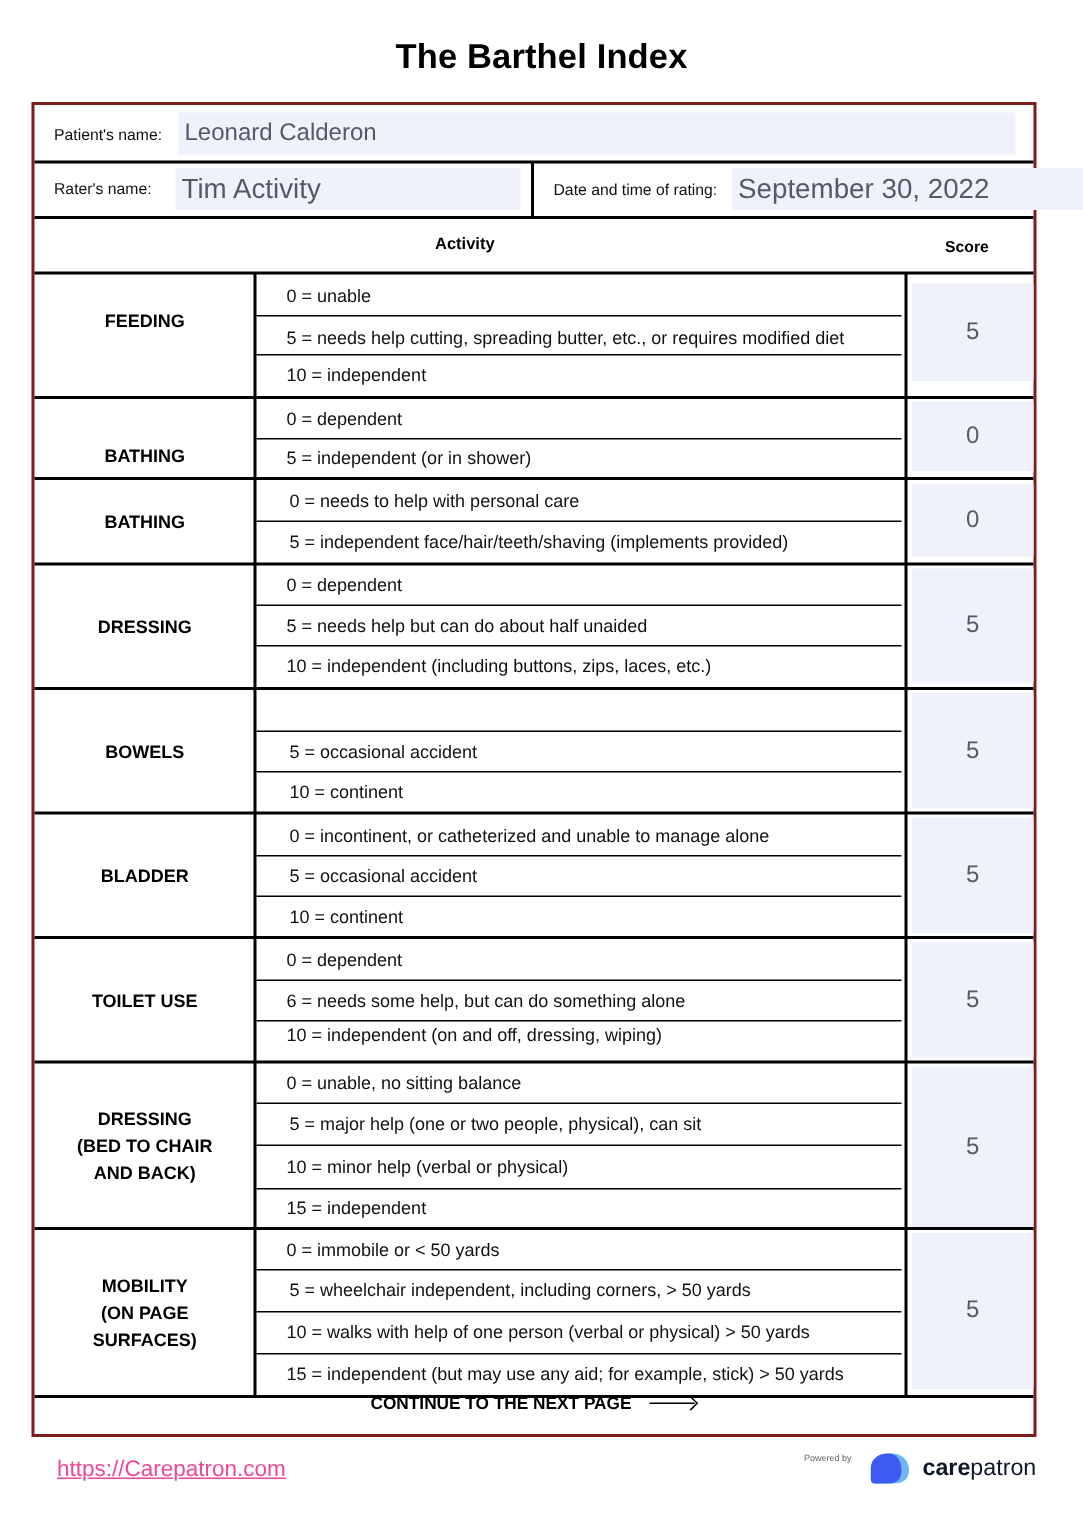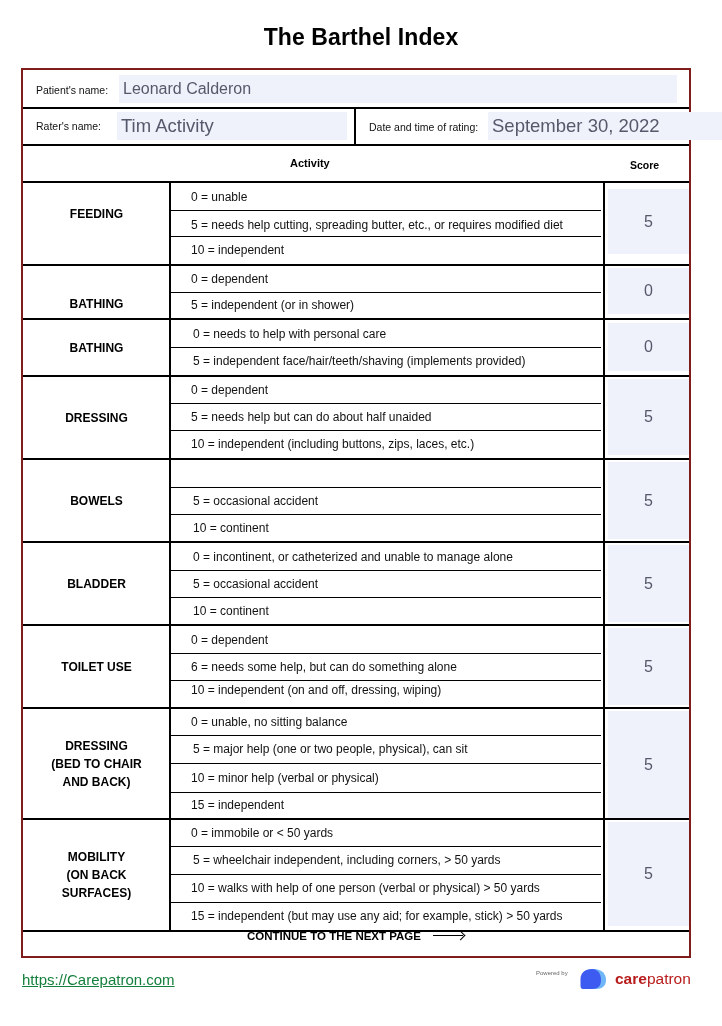--- a/index.html
+++ b/index.html
@@ -13,24 +13,24 @@
   .field { position: absolute; background: #eff1fb; color: #55596a; font-size: 16px; display: flex; align-items: center; padding-left: 4px; box-sizing: border-box; }
   .field.big { font-size: 18.5px; }
   .hdr { position: absolute; font-size: 11px; font-weight: bold; }
   .cat { position: absolute; left: 0; width: 147px; display: flex; align-items: center; justify-content: center; text-align: center; font-size: 12px; font-weight: bold; line-height: 18px; }
   .opt { position: absolute; left: 168px; font-size: 12px; color: #111; white-space: nowrap; display: flex; align-items: center; }
   .score { position: absolute; left: 585px; width: 81px; background: #eff1fb; color: #55596a; font-size: 16px; display: flex; align-items: center; justify-content: center; }
   .continue { position: absolute; left: 0; right: 0; bottom: 0; height: 26px; display: flex; align-items: flex-start; justify-content: center; font-size: 11.5px; font-weight: bold; }
   .arrow { display: inline-block; margin-left: 12px; width: 32px; height: 10px; position: relative; }
   .arrow::before { content: ""; position: absolute; left: 0; right: 2px; top: 5px; border-top: 1px solid #000; }
   .arrow::after { content: ""; position: absolute; right: 1px; top: 2px; width: 6px; height: 6px; border-top: 1px solid #000; border-right: 1px solid #000; transform: rotate(45deg); }
-  .footer-link { position: absolute; left: 22px; top: 971px; font-size: 15px; color: #15803d; text-decoration: underline; }
+  .footer-link { position: absolute; left: 38px; top: 971px; font-size: 15px; color: #ec4899; text-decoration: underline; }
   .powered { position: absolute; left: 536px; top: 970px; font-size: 6px; color: #666; }
   .logo { position: absolute; left: 580px; top: 967px; width: 36px; height: 24px; }
-  .brand { position: absolute; left: 615px; top: 970px; font-size: 15.5px; color: #b91c1c; }
+  .brand { position: absolute; left: 615px; top: 970px; font-size: 15.5px; color: #0f172a; }
   .brand b { font-weight: bold; }
 </style>
 </head>
 <body>
 
 <div class="title">The Barthel Index</div>
 
 <div class="table">
 
   <span class="lbl" style="left:13px; top:14px;">Patient's name:</span>
@@ -119,21 +119,21 @@
   <div class="opt" style="top:665px; height:28px; left:170px;">5 = major help (one or two people, physical), can sit</div>
   <div class="hline thin" style="top:693px; left:148px; right:88px;"></div>
   <div class="opt" style="top:693px; height:29px;">10 = minor help (verbal or physical)</div>
   <div class="hline thin" style="top:722px; left:148px; right:88px;"></div>
   <div class="opt" style="top:722px; height:26px;">15 = independent</div>
   <div class="score" style="top:641px; height:107px;">5</div>
   <div class="hline" style="top:748px;"></div>
 
   <div class="cat" style="top:750px; height:110px; flex-direction:column;">
     <span>MOBILITY</span>
-    <span>(ON BACK</span>
+    <span>(ON PAGE</span>
     <span>SURFACES)</span>
   </div>
   <div class="opt" style="top:750px; height:26px;">0 = immobile or &lt; 50 yards</div>
   <div class="hline thin" style="top:776px; left:148px; right:88px;"></div>
   <div class="opt" style="top:776px; height:28px; left:170px;">5 = wheelchair independent, including corners, &gt; 50 yards</div>
   <div class="hline thin" style="top:804px; left:148px; right:88px;"></div>
   <div class="opt" style="top:804px; height:28px;">10 = walks with help of one person (verbal or physical) &gt; 50 yards</div>
   <div class="hline thin" style="top:832px; left:148px; right:88px;"></div>
   <div class="opt" style="top:832px; height:28px;">15 = independent (but may use any aid; for example, stick) &gt; 50 yards</div>
   <div class="score" style="top:752px; height:104px;">5</div>

